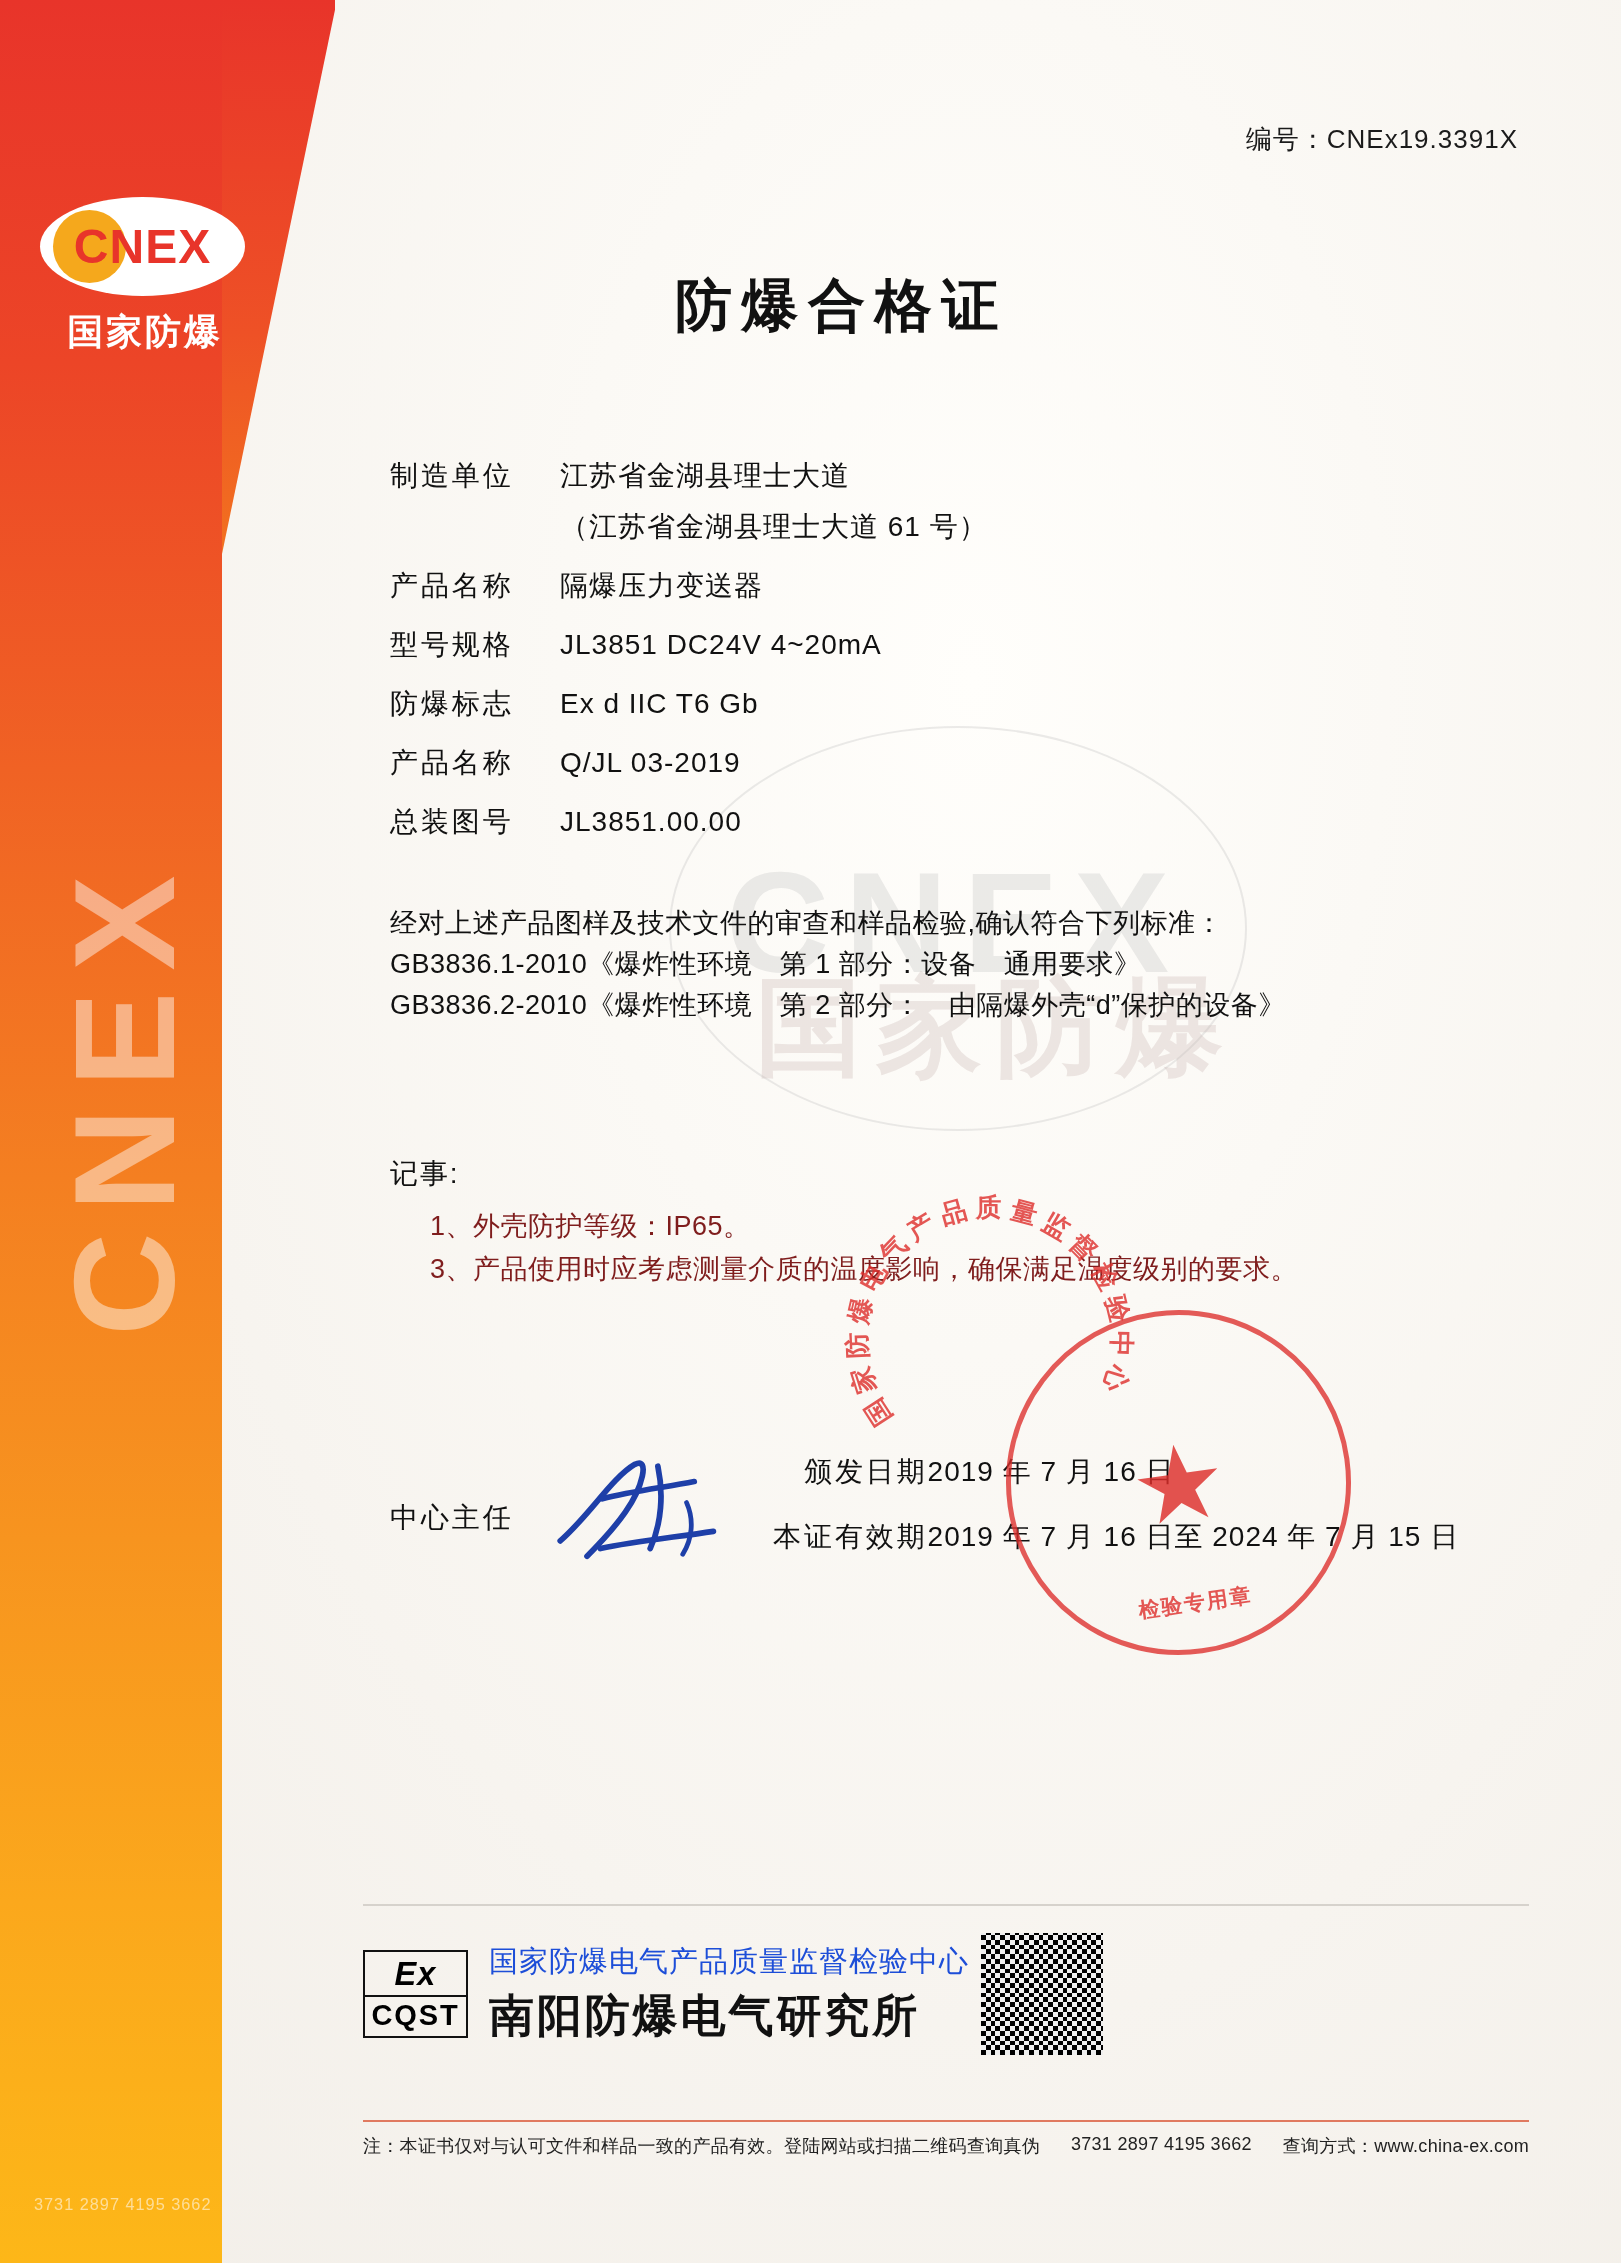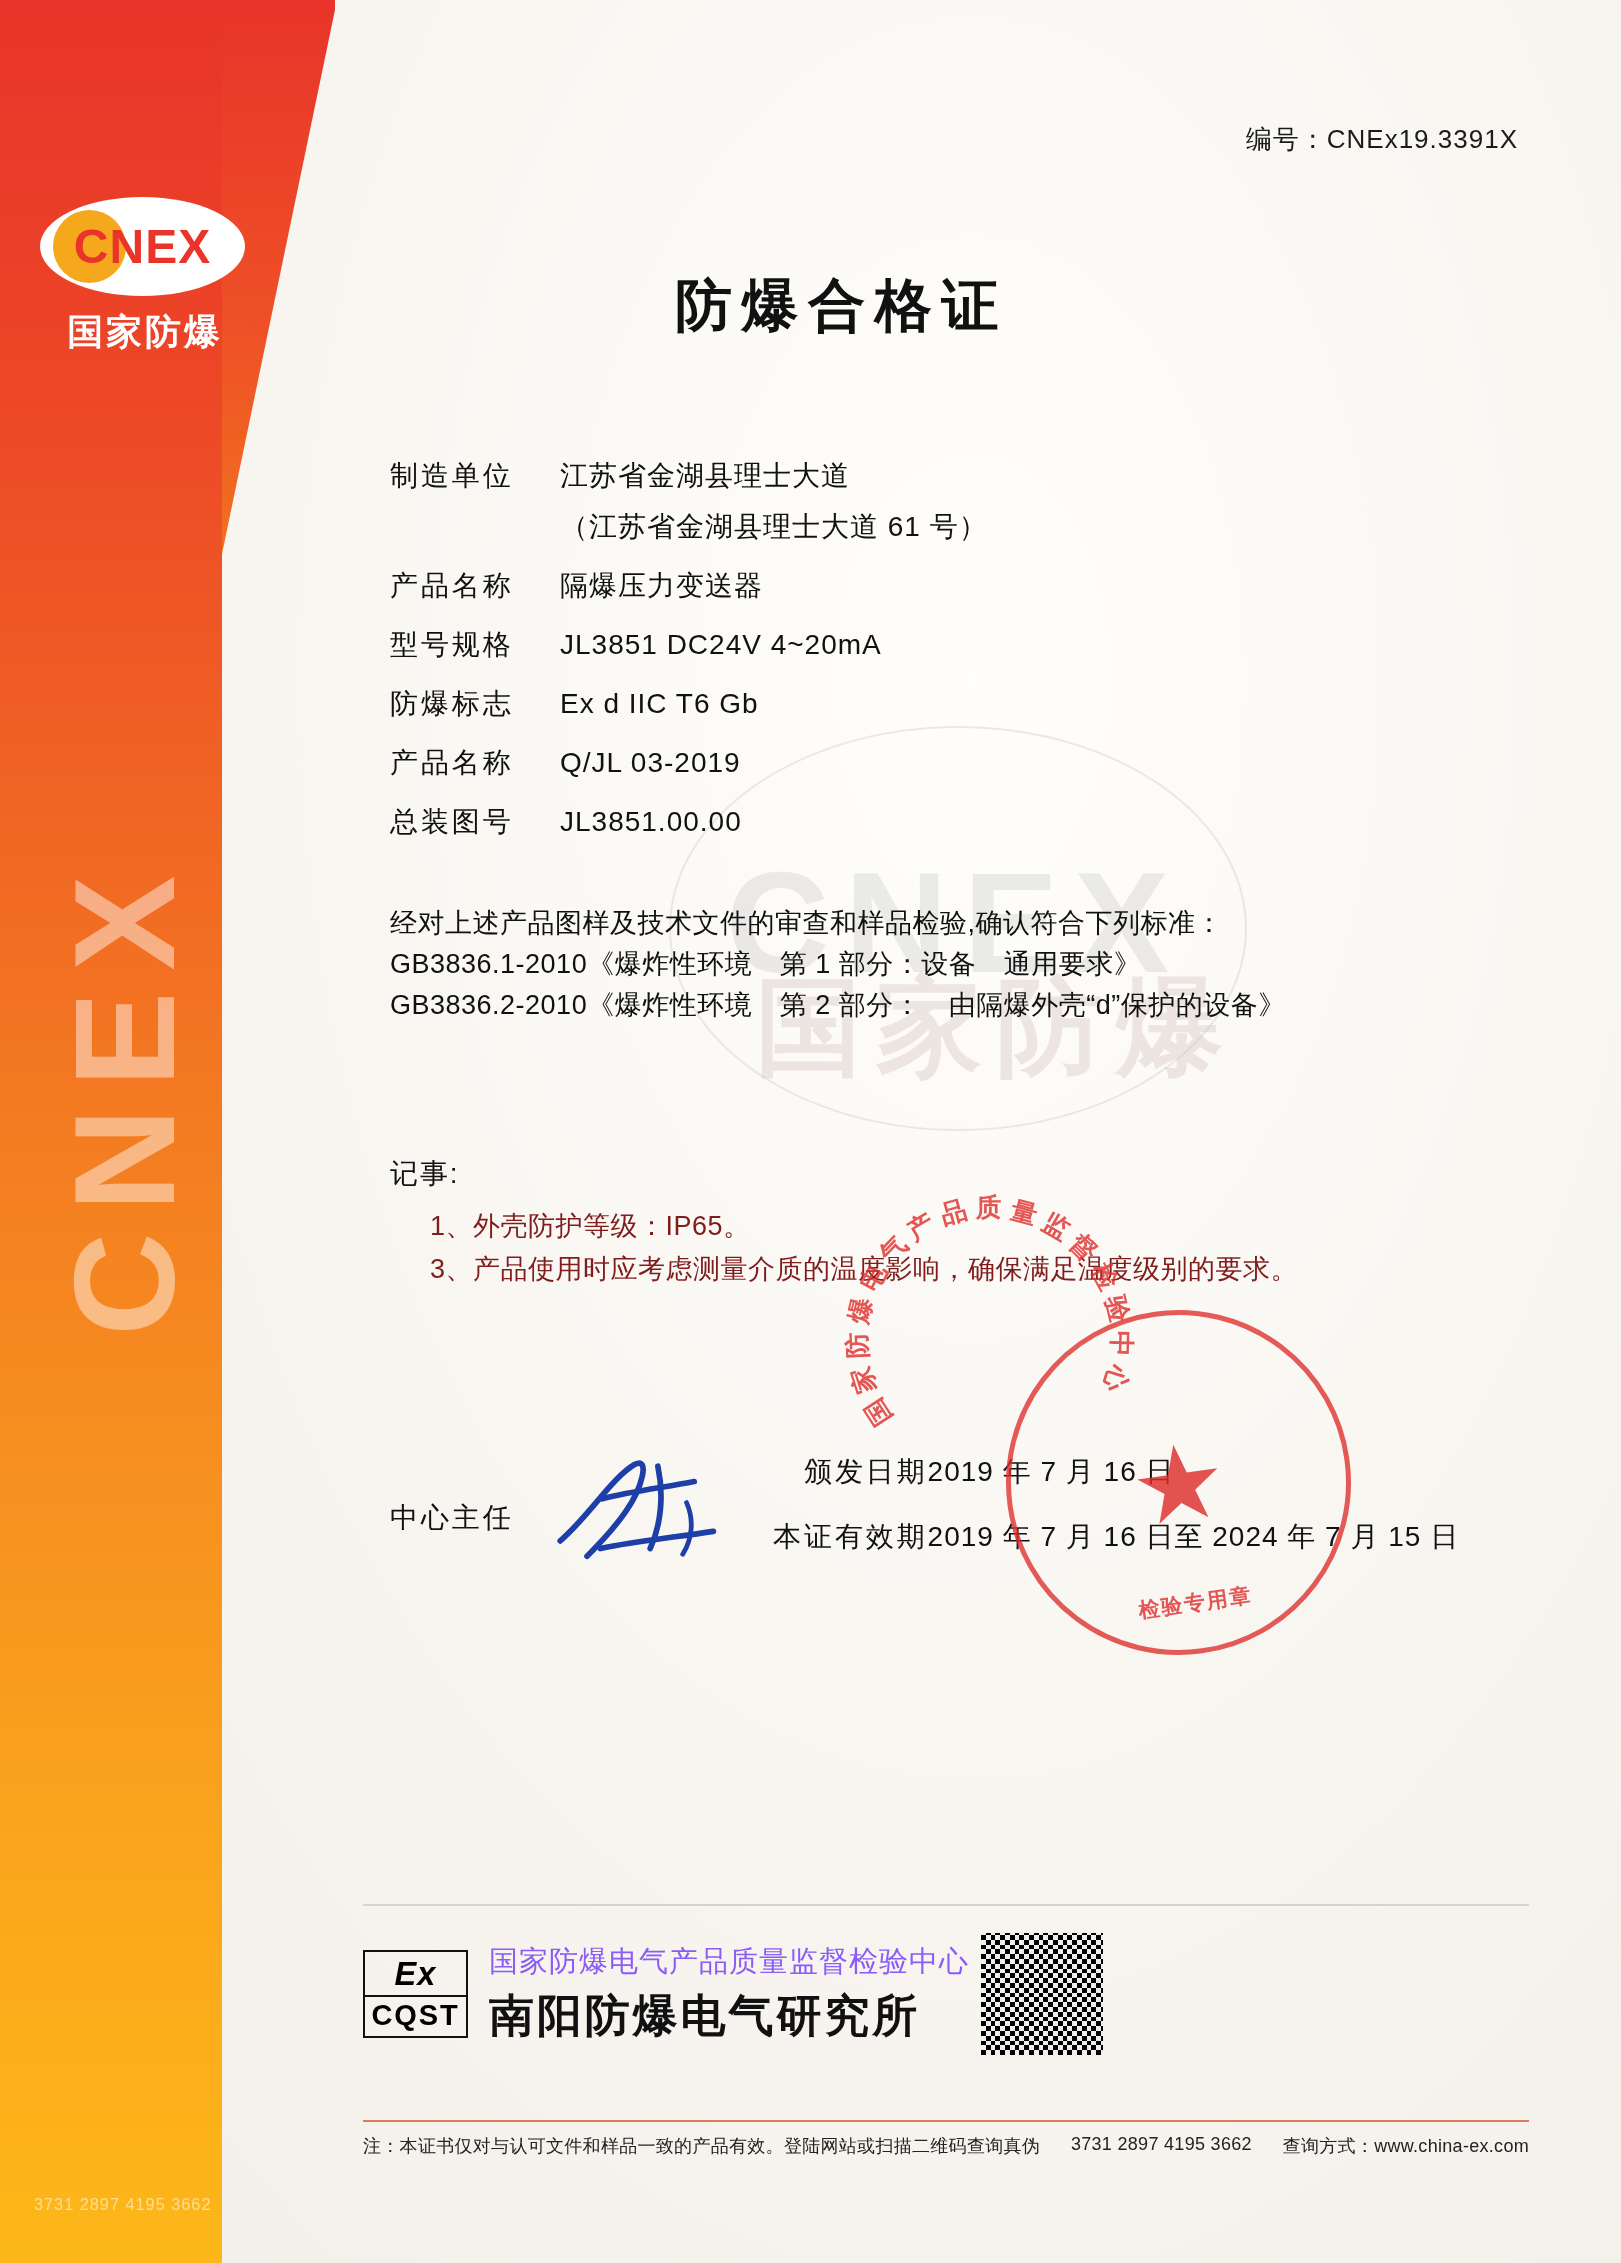--- a/index.html
+++ b/index.html
@@ -382,21 +382,21 @@
     font-size: 29px;
     font-weight: 700;
     letter-spacing: 1.9px;
   }
   .footer-org {
     margin-left: 21px;
     flex: none;
   }
   .org-line1 {
     font-size: 29px;
-    color: #8b5cf6;
+    color: #1d4ed8;
     letter-spacing: 1px;
   }
   .org-line2 {
     font-size: 45px;
     font-weight: 700;
     color: #111;
     letter-spacing: 2.9px;
     margin-top: 3.8px;
   }
   .footer-contact {

